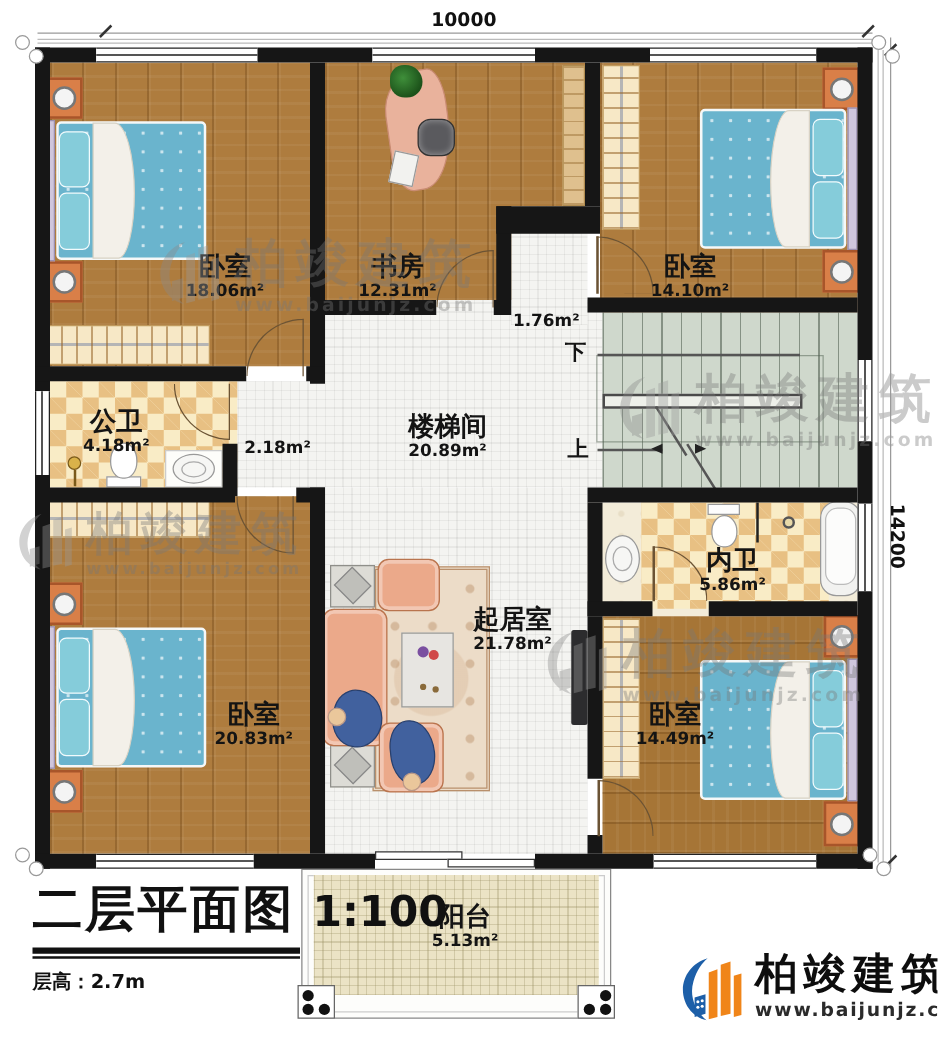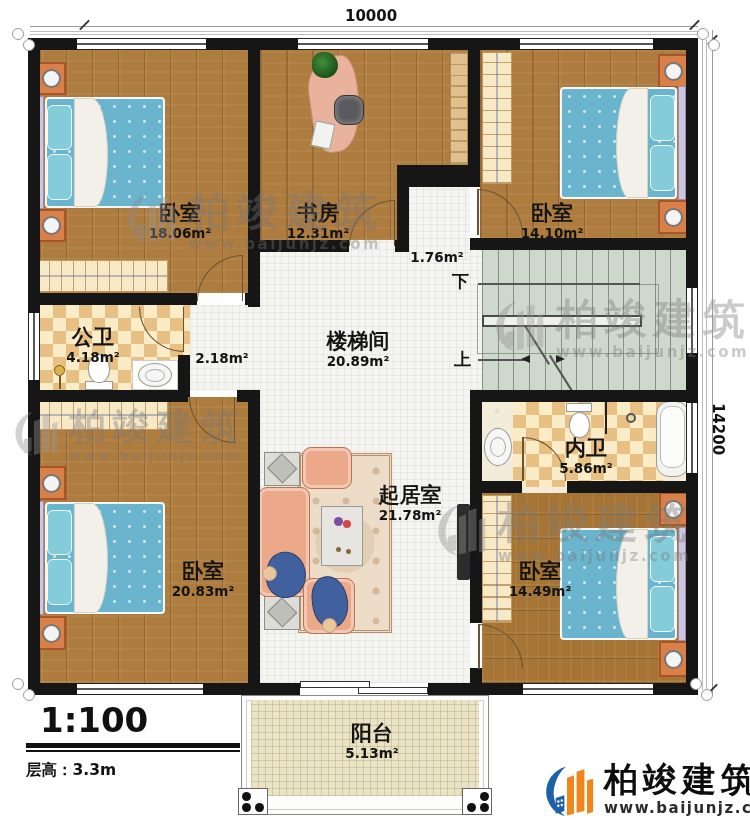--- a/index.html
+++ b/index.html
@@ -404,26 +404,27 @@
 <div class="axis" style="left:23px;top:39px;"></div>
 <div class="axis" style="left:697px;top:28px;"></div>
 <div class="axis" style="left:708px;top:39px;"></div>
 <div class="axis" style="left:12px;top:678px;"></div>
 <div class="axis" style="left:23px;top:689px;"></div>
 <div class="axis" style="left:690px;top:678px;"></div>
 <div class="axis" style="left:701px;top:689px;"></div>
 
 <div class="abs" style="left:26px;top:700px;">
   <div style="display:flex;align-items:baseline;">
+    <span class="tb-title">二层平面图</span>
     <span class="tb-scale">1:100</span>
   </div>
   <div style="width:214px;height:5px;background:#111;margin-top:3px;"></div>
   <div style="width:214px;height:1.5px;background:#111;margin-top:2px;"></div>
   <div class="tb-line" style="margin-top:8px;">
-    <span>层高：</span><span>3.3m</span>
+    <span>层高：</span><span>2.7m</span>
   </div>
 </div>
 
 <div class="abs" style="left:540px;top:762px;display:flex;align-items:flex-start;">
   <svg width="54" height="58">
       <use href="#lg-color"></use>
     </svg>
   <div style="margin-left:10px;">
     <div class="ft-name">柏竣建筑</div>
     <div class="ft-url">www.baijunjz.com</div>

